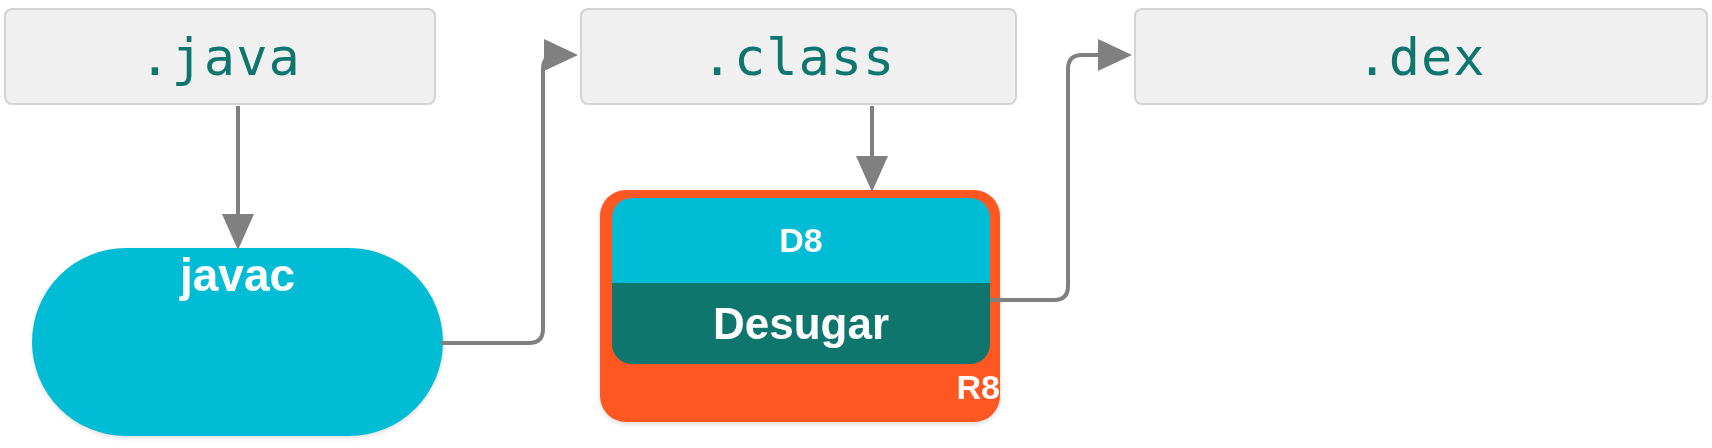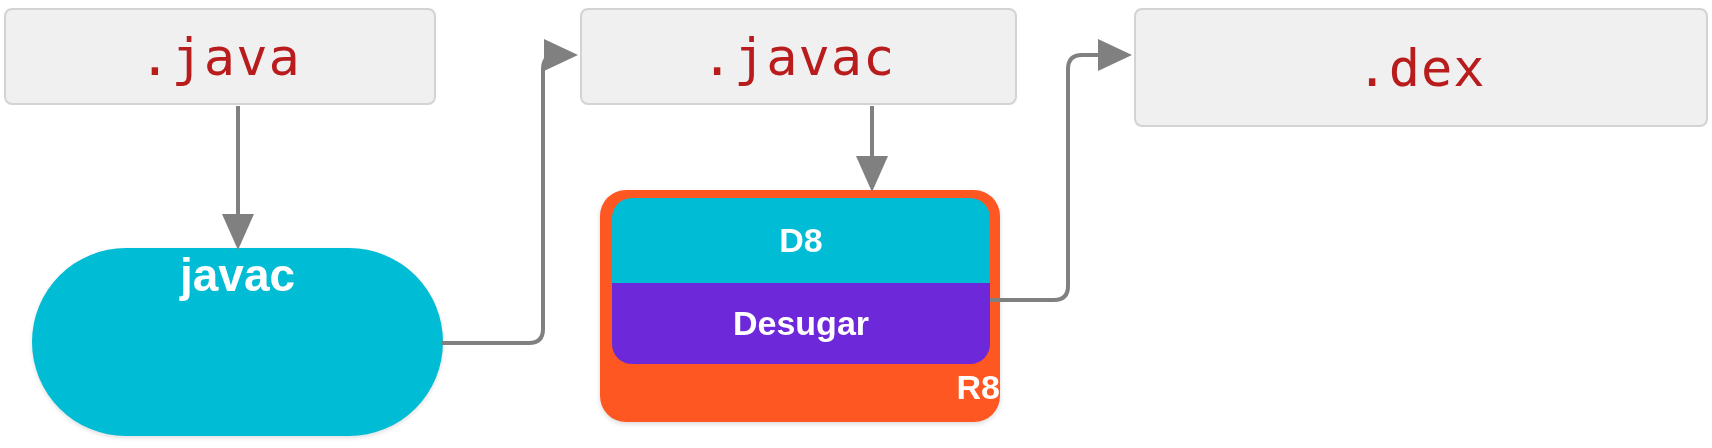--- a/index.html
+++ b/index.html
@@ -5,58 +5,58 @@
 <style>
   html,body{margin:0;padding:0;background:#fff;}
   body{width:1712px;height:448px;overflow:hidden;
        font-family:"Liberation Sans",sans-serif;}
   #stage{position:relative;width:1712px;height:448px;}
 
   .file-box{position:absolute;background:#f0f0f0;border:2px solid #d3d3d3;
             border-radius:8px;display:flex;align-items:center;
             justify-content:center;box-sizing:border-box;
             font-family:"DejaVu Sans Mono","Liberation Mono",monospace;
-            font-size:52px;color:#b91c1c;letter-spacing:1px;}
+            font-size:52px;color:#0f766e;letter-spacing:1px;}
 
   .pill{position:absolute;background:#00bcd4;border-radius:999px;
         display:flex;align-items:flex-start;justify-content:center;
         box-sizing:border-box;color:#fff;font-size:46px;font-weight:bold;
         box-shadow:0 2px 4px rgba(0,0,0,.13);}
 
   .r8-box{position:absolute;background:#ff5722;border-radius:26px;
           box-sizing:border-box;box-shadow:0 2px 5px rgba(0,0,0,.15);}
   .r8-label{position:absolute;left:0;right:0;text-align:right;color:#fff;
             font-size:34px;font-weight:bold;}
 
   .inner-stack{position:absolute;border-radius:20px;overflow:hidden;
                display:flex;flex-direction:column;}
   .inner-cell{display:flex;align-items:center;justify-content:center;
               color:#fff;font-weight:bold;box-sizing:border-box;}
   .cell-d8{background:#00bcd4;font-size:34px;}
-  .cell-desugar{background:#6d28d9;font-size:34px;}
+  .cell-desugar{background:#0f766e;font-size:44px;}
 
   svg.edges{position:absolute;left:0;top:0;width:1712px;height:448px;
             overflow:visible;pointer-events:none;}
   .edge-path{fill:none;stroke:#808080;stroke-width:4;stroke-linecap:butt;}
   .edge-head{fill:#808080;}
 </style>
 </head>
 <body>
 
 <div id="stage">
 
   <div class="file-box" style="left:4px;top:8px;width:432px;height:97px;">
     <span>.java</span>
   </div>
 
   <div class="file-box" style="left:580px;top:8px;width:437px;height:97px;">
-    <span>.javac</span>
+    <span>.class</span>
   </div>
 
-  <div class="file-box" style="left:1134px;top:8px;width:574px;height:119px;">
+  <div class="file-box" style="left:1134px;top:8px;width:574px;height:97px;">
     <span>.dex</span>
   </div>
 
   <div class="pill" style="left:32px;top:248px;width:411px;height:188px;">
     <span>javac</span>
   </div>
 
   <div class="r8-box" style="left:600px;top:190px;width:400px;height:232px;">
 
     <div class="inner-stack" style="left:12px;top:8px;width:378px;height:166px;">

